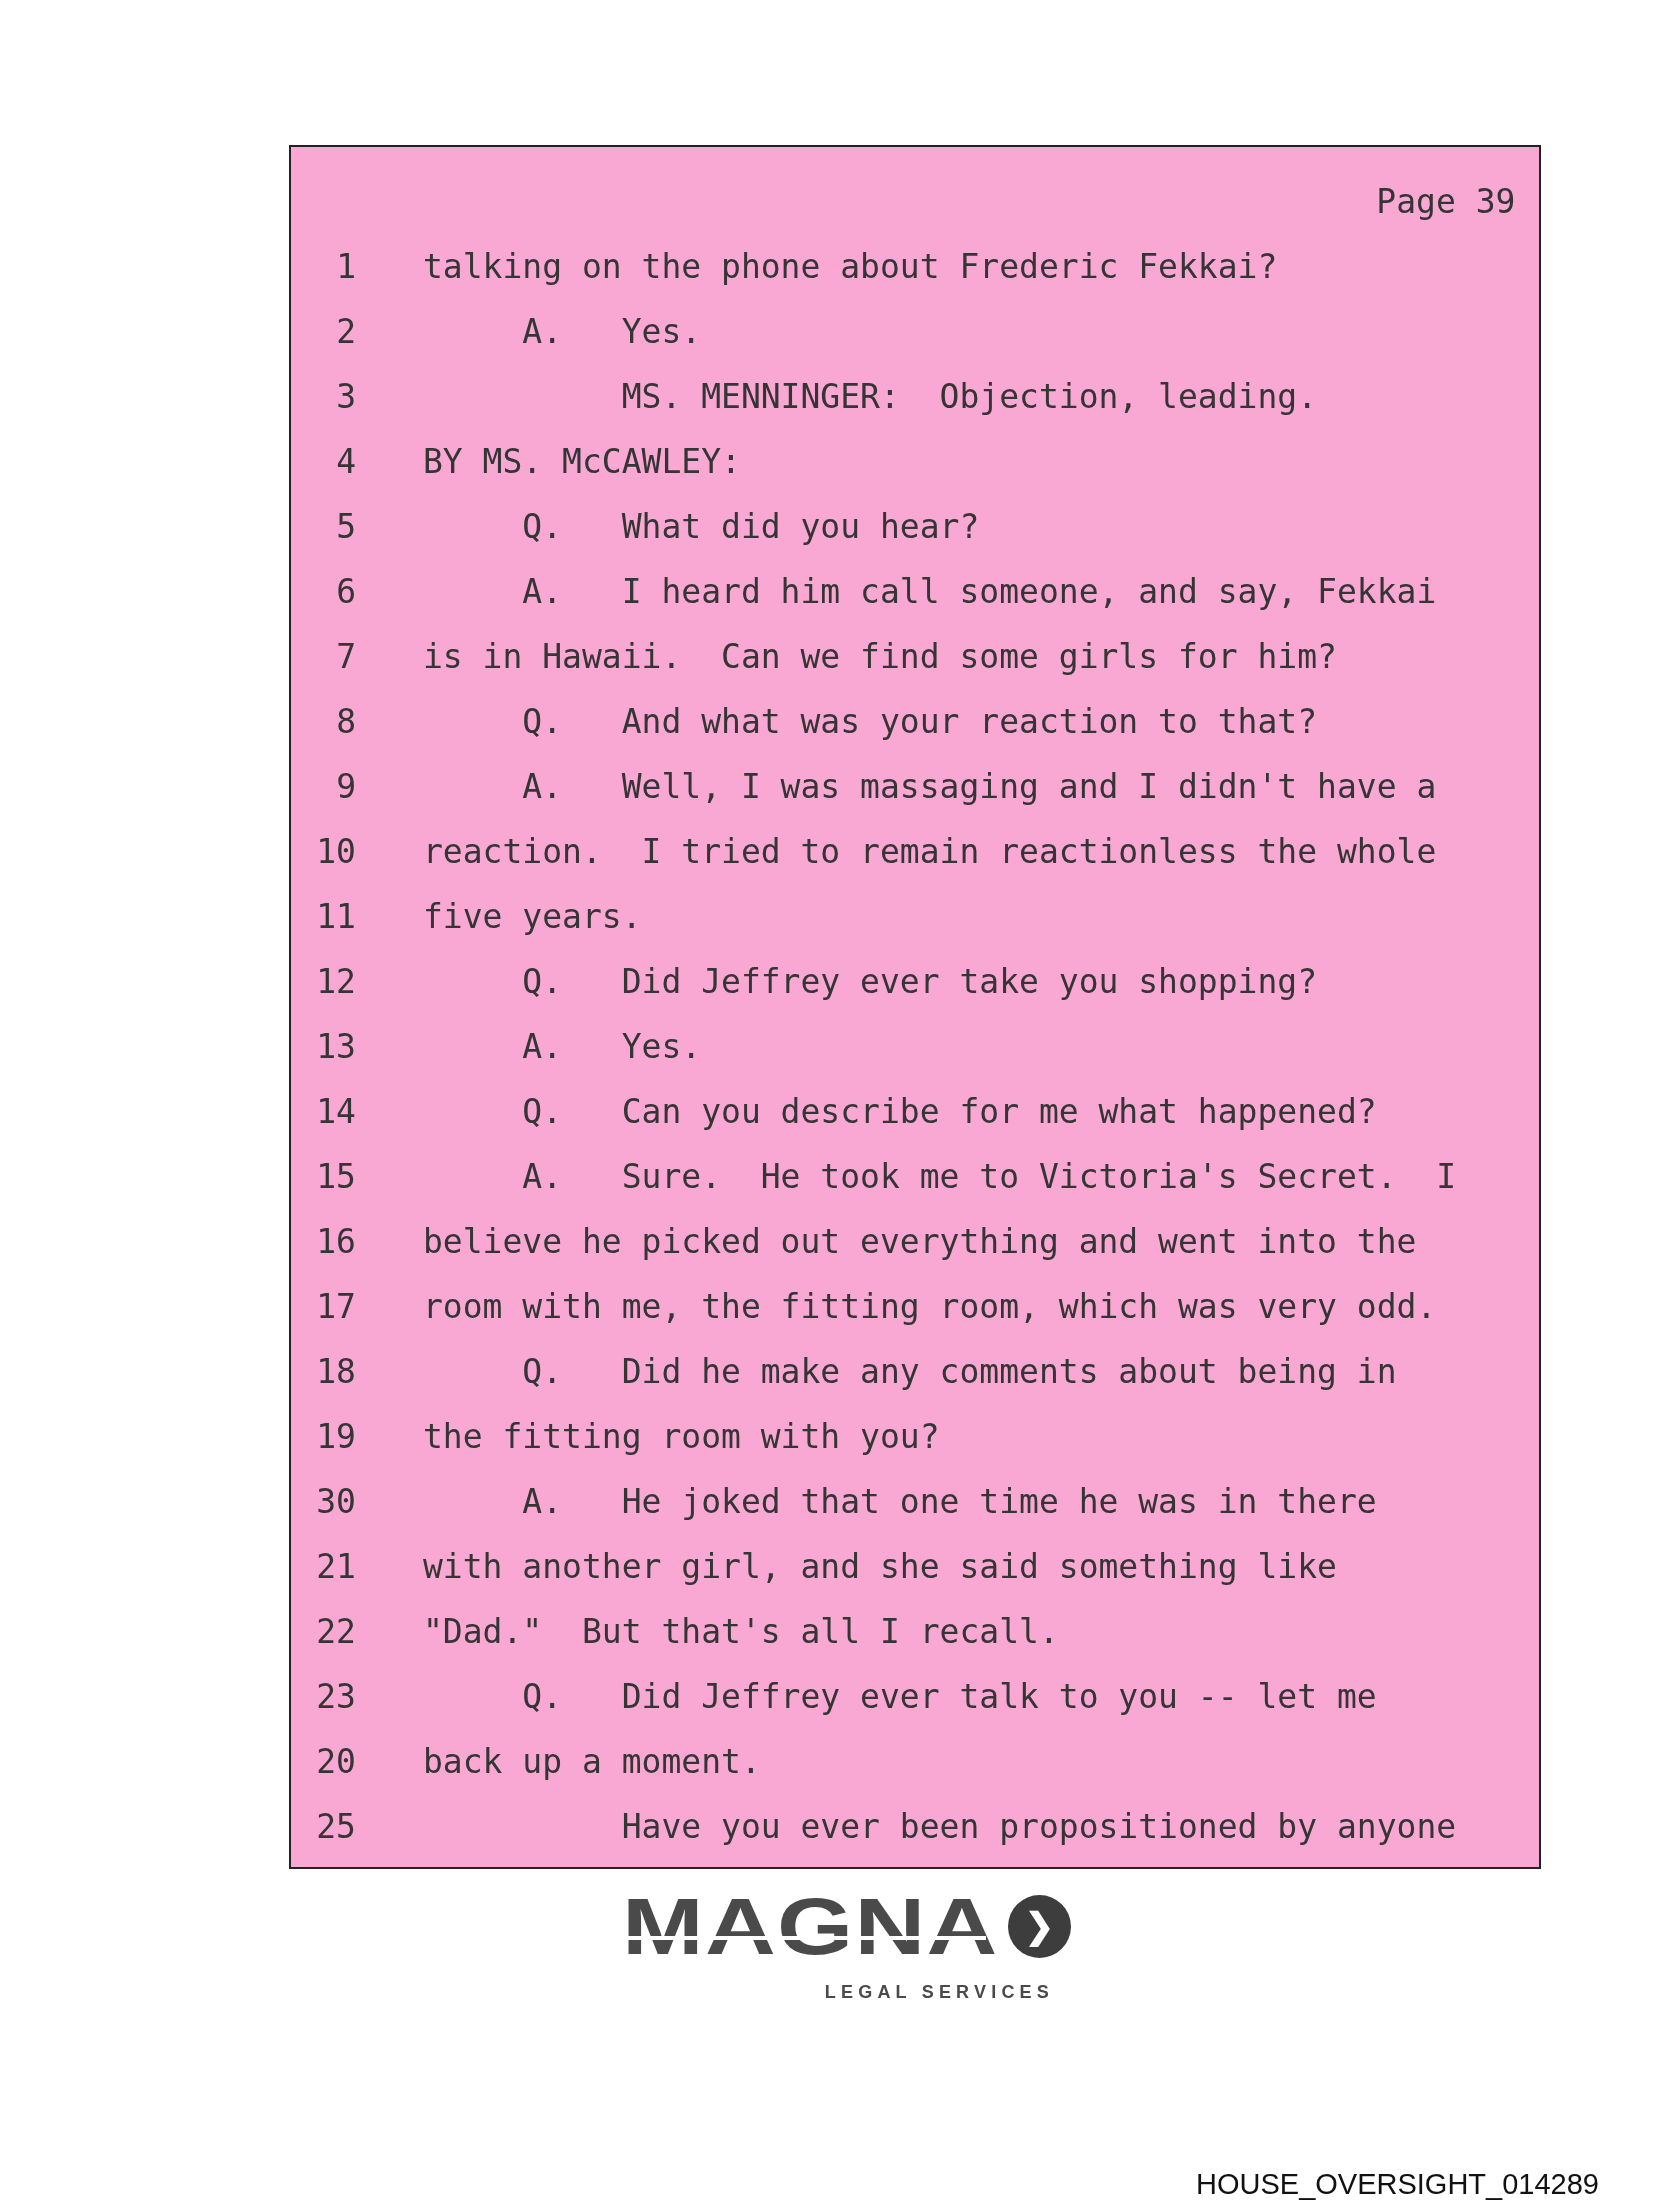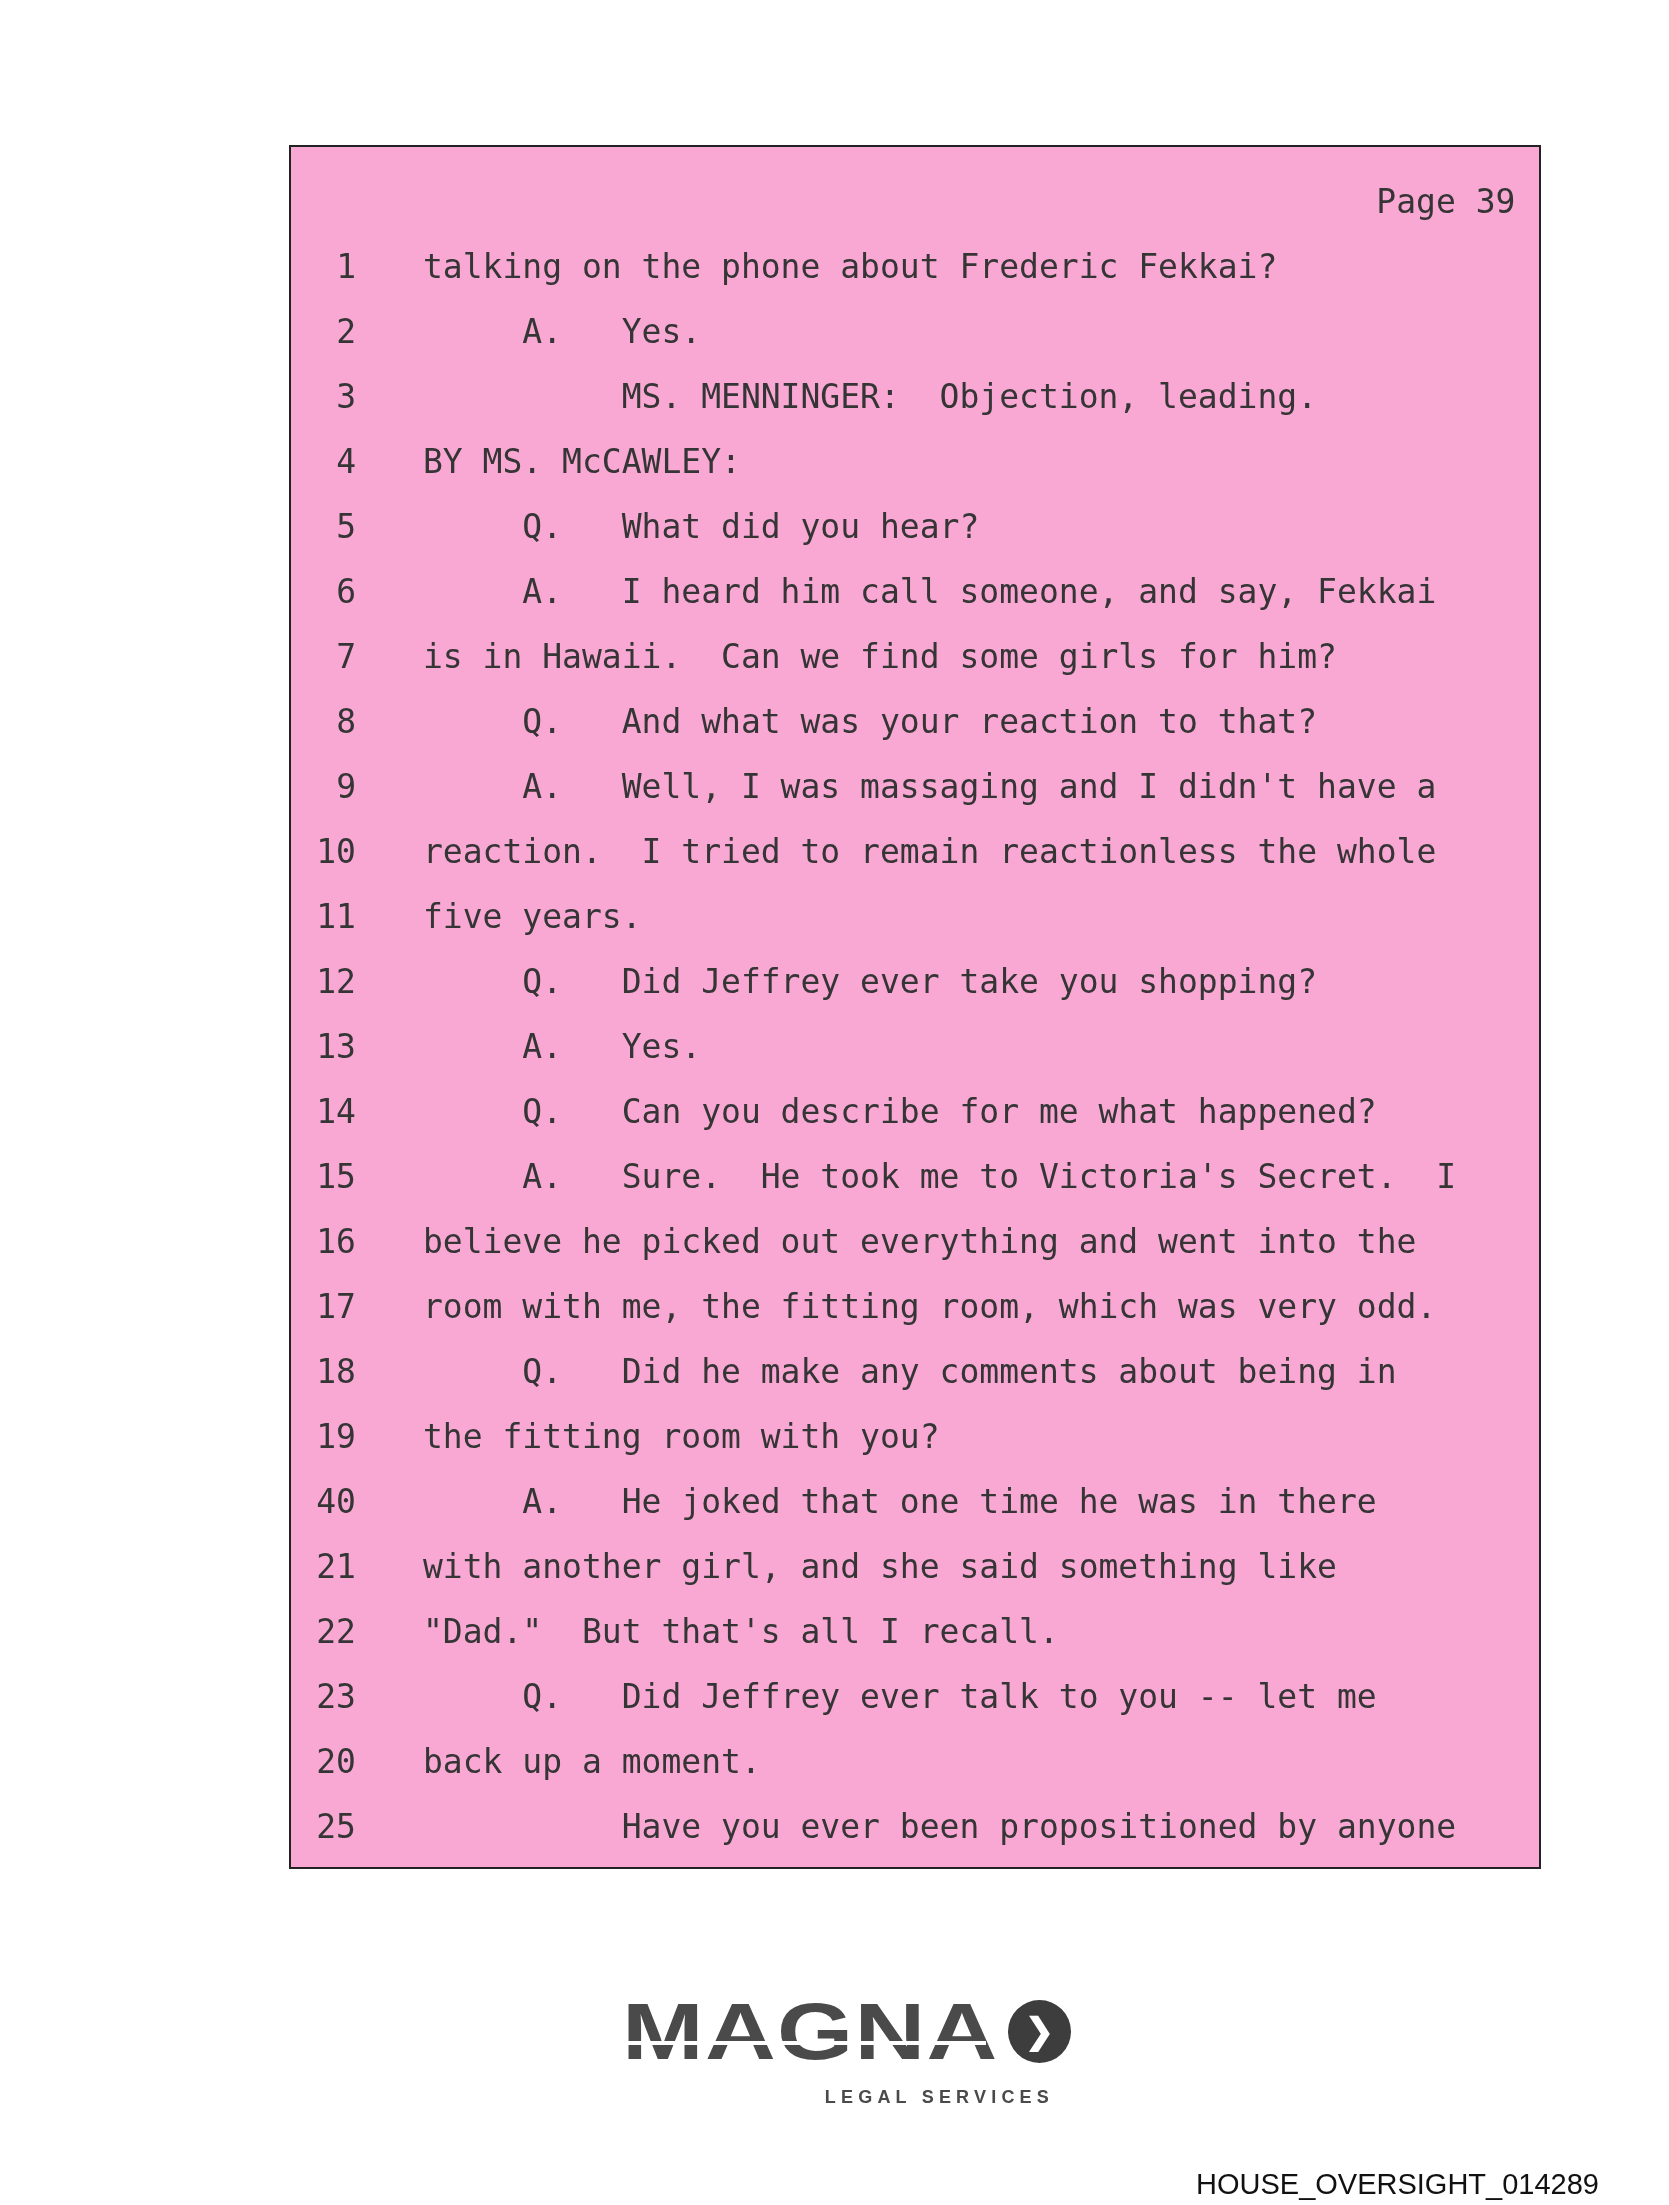--- a/index.html
+++ b/index.html
@@ -42,21 +42,21 @@
     text-align: right;
     flex: 0 0 auto;
   }
   .line-text {
     white-space: pre;
     padding-left: 67px;
   }
   .logo {
     position: absolute;
     left: 622px;
-    top: 1982px;
+    top: 1877px;
     width: 458px;
   }
   .logo-main {
     position: relative;
     display: flex;
     align-items: center;
   }
   .logo-text {
     font-family: "Liberation Sans", sans-serif;
     font-weight: bold;
@@ -190,21 +190,21 @@
         </div>
         <div class="row">
           <span class="line-num">18</span>
           <span class="line-text">     Q.   Did he make any comments about being in</span>
         </div>
         <div class="row">
           <span class="line-num">19</span>
           <span class="line-text">the fitting room with you?</span>
         </div>
         <div class="row">
-          <span class="line-num">40</span>
+          <span class="line-num">30</span>
           <span class="line-text">     A.   He joked that one time he was in there</span>
         </div>
         <div class="row">
           <span class="line-num">21</span>
           <span class="line-text">with another girl, and she said something like</span>
         </div>
         <div class="row">
           <span class="line-num">22</span>
           <span class="line-text">"Dad."  But that's all I recall.</span>
         </div>

